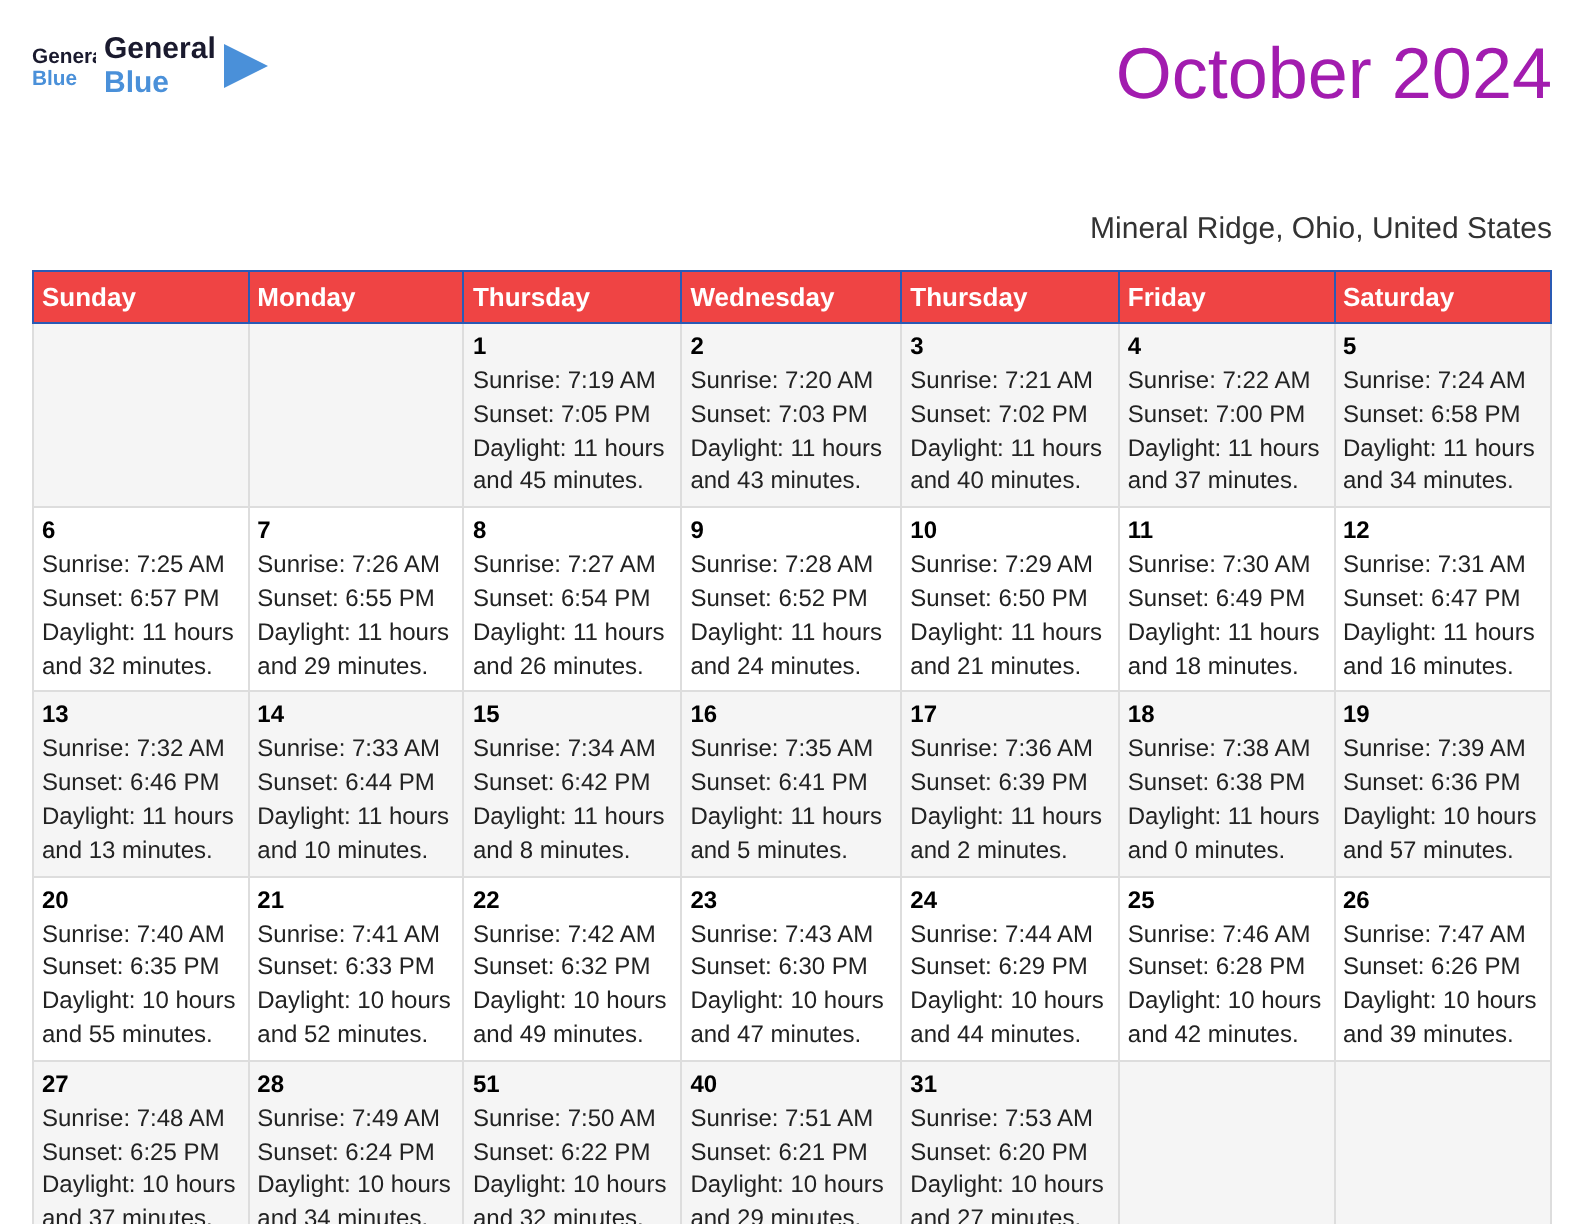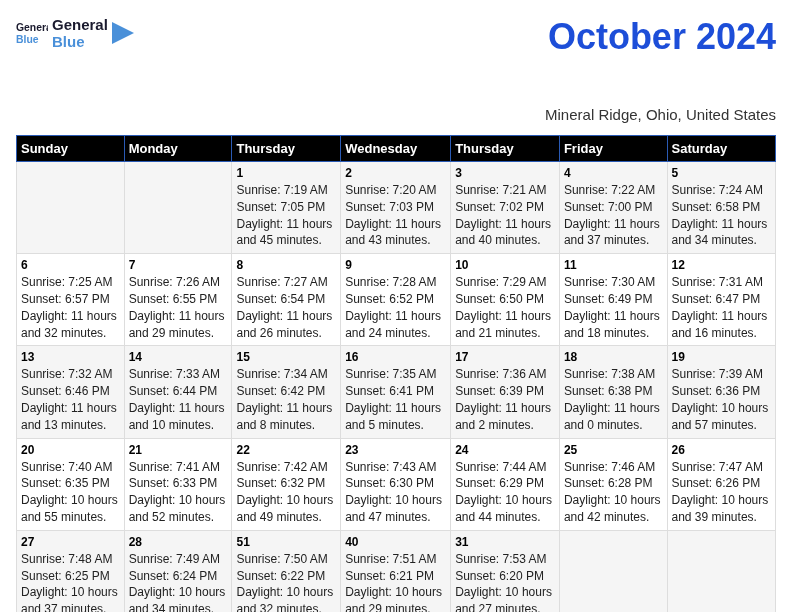--- a/index.html
+++ b/index.html
@@ -23,35 +23,35 @@
     }
     .logo-icon {
       width: 32px;
       height: 32px;
     }
     .title-block {
       text-align: right;
     }
     .month-title {
       font-size: 36px;
-      font-weight: bold;
-      color: #1d4ed8;
+      font-weight: normal;
+      color: #a21caf;
     }
     .location {
       font-size: 15px;
       color: #333;
       margin-top: 48px;
     }
     table {
       width: 100%;
       border-collapse: collapse;
       font-size: 11px;
     }
     thead tr th {
-      background-color: #000000;
+      background-color: #ef4444;
       color: #fff;
       padding: 5px 4px;
       text-align: left;
       font-size: 13px;
       font-weight: bold;
       border: 1px solid #2a5ab4;
     }
     tbody tr {
       border-bottom: 1px solid #ccc;
     }

